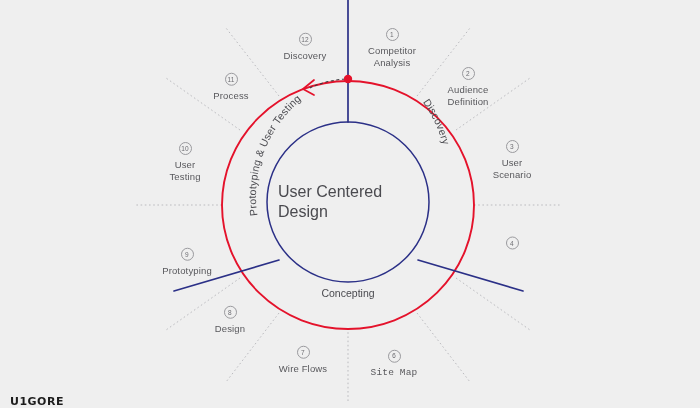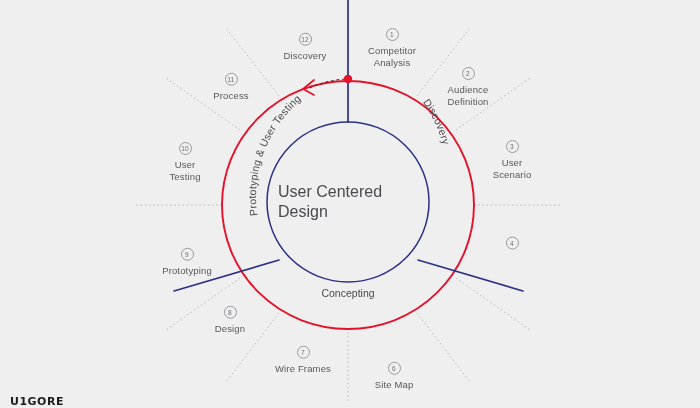--- a/index.html
+++ b/index.html
@@ -142,27 +142,27 @@
 Definition</span>
   </div>
   <div class="node" style="left:512px; top:160px;">
     <span class="badge">3</span>
     <span class="ttl">User
 Scenario</span>
   </div>
   <div class="node" style="left:512px; top:245px;">
     <span class="badge">4</span>
   </div>
-  <div class="node" style="left:394px; top:376px;">
+  <div class="node" style="left:394px; top:364px;font-family:Liberation Mono, monospace;">
     <span class="badge">6</span>
     <span class="ttl">Site Map</span>
   </div>
   <div class="node" style="left:303px; top:360px;">
     <span class="badge">7</span>
-    <span class="ttl">Wire Frames</span>
+    <span class="ttl">Wire Flows</span>
   </div>
   <div class="node" style="left:230px; top:320px;">
     <span class="badge">8</span>
     <span class="ttl">Design</span>
   </div>
   <div class="node" style="left:187px; top:262px;">
     <span class="badge">9</span>
     <span class="ttl">Prototyping</span>
   </div>
   <div class="node" style="left:185px; top:162px;">

